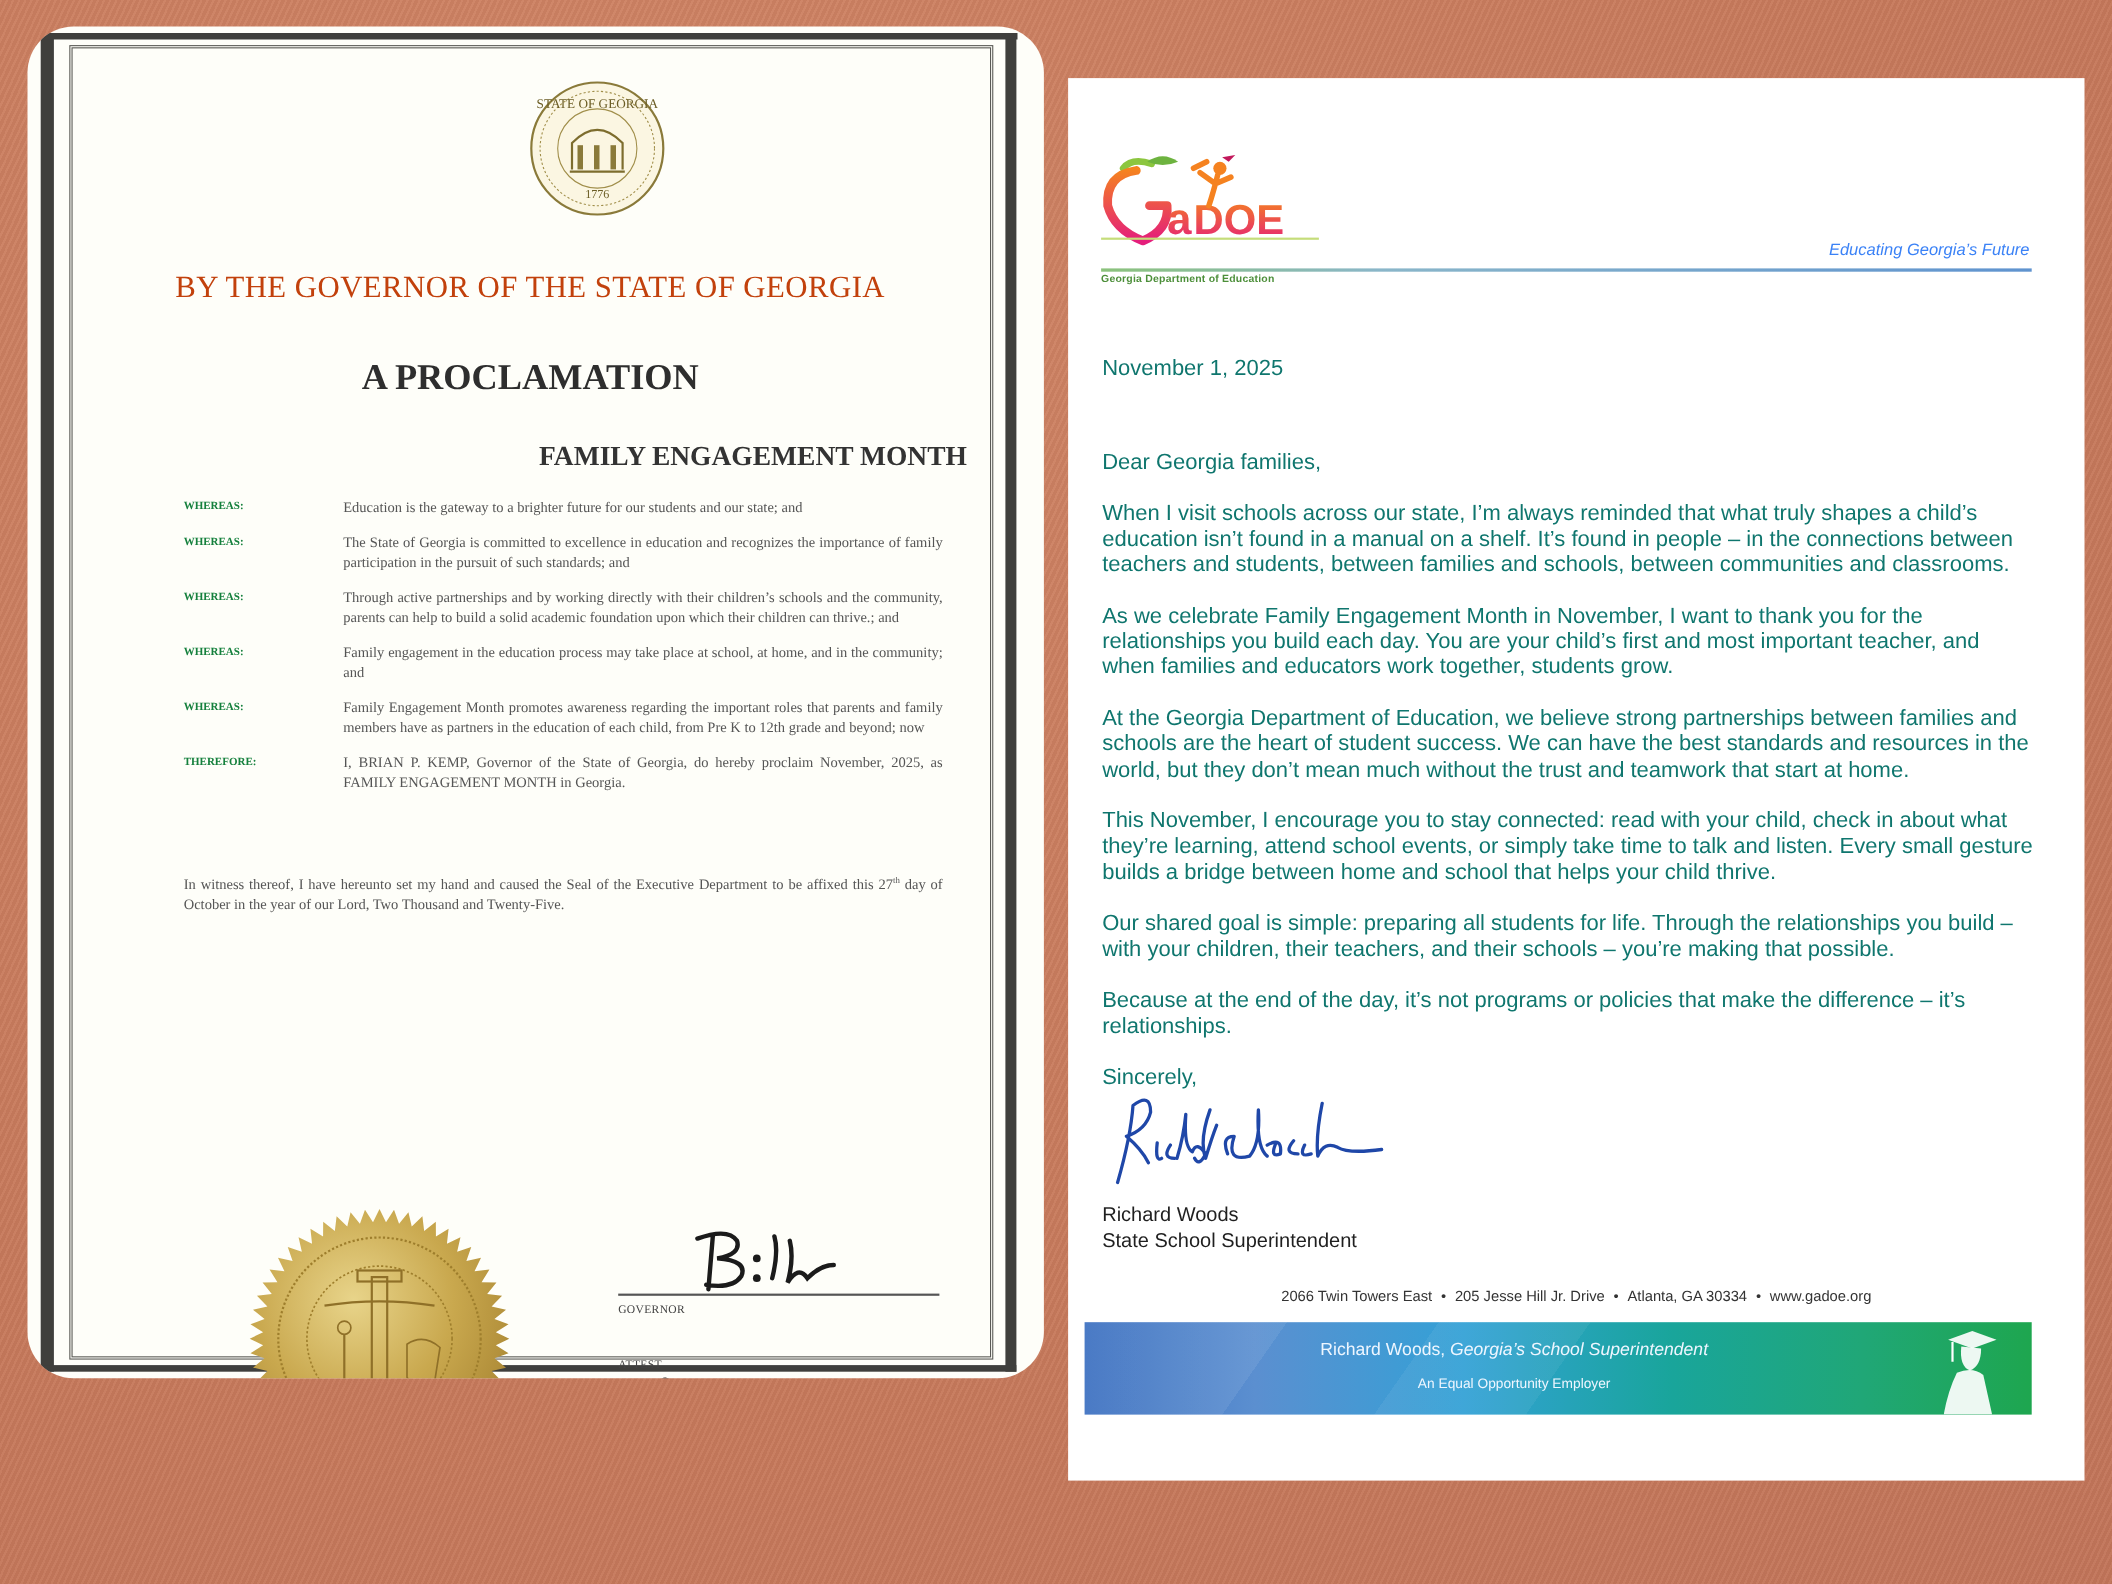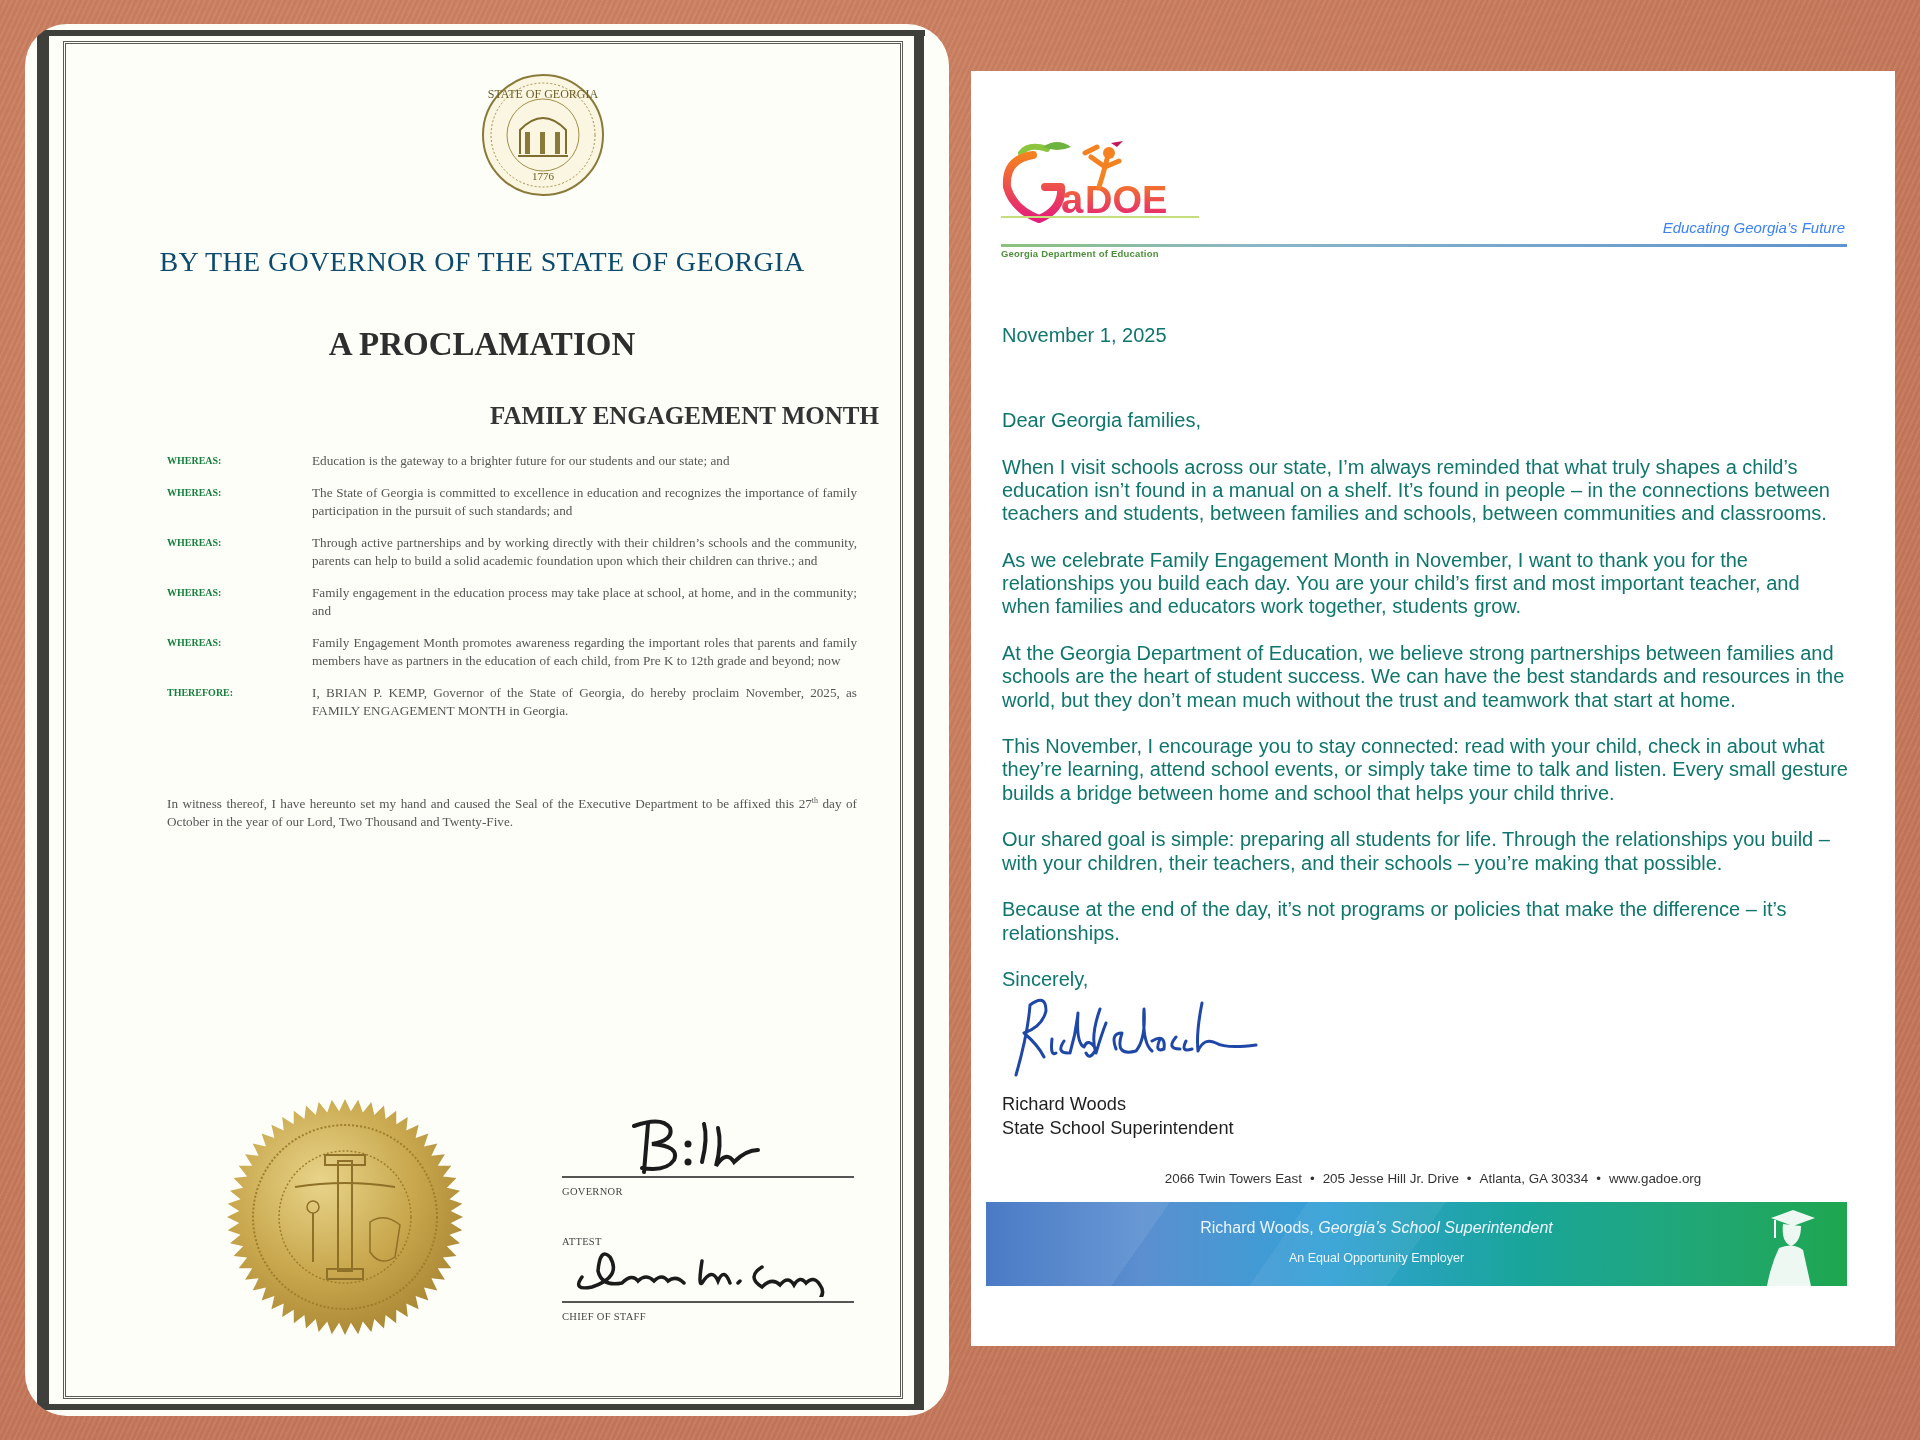--- a/index.html
+++ b/index.html
@@ -8,41 +8,41 @@
     position: relative;
     background: #c97b5e;
     background-image:
       repeating-linear-gradient(115deg, rgba(255,255,255,0.04) 0 2px, rgba(0,0,0,0.03) 2px 5px),
       radial-gradient(ellipse at 30% 20%, #d08566 0%, #c77a5c 60%, #c2755a 100%);
     font-family: "Liberation Sans", sans-serif;
   }
 
   
   .procl {
-    position: absolute; left: 25px; top: 24px; width: 924px; height: 1392px;
+    position: absolute; left: 25px; top: 24px; width: 924px; height: 1229px;
     background: #fefef9; border-radius: 42px; overflow: hidden;
   }
   .procl .outer-bar-left  { position:absolute; left: 12px; top: 6px; bottom: 6px; width: 12px; background:#3f3f3c; }
   .procl .outer-bar-top   { position:absolute; left: 12px; right: 24px; top: 6px; height: 6px; background:#3f3f3c; border-radius: 20px 0 0 0; }
   .procl .outer-bar-right { position:absolute; right: 25px; top: 6px; bottom: 6px; width: 10px; background:#3f3f3c; }
   .procl .outer-bar-bottom{ position:absolute; left: 12px; right: 25px; bottom: 6px; height: 6px; background:#3f3f3c; }
   .procl .inner-frame {
     position:absolute; left: 38px; top: 17px; right: 46px; bottom: 17px;
     border: 3px double #5a5a56;
   }
   .procl .content {
     position:absolute; left: 60px; right: 70px; top: 0; bottom: 0;
     font-family: "Liberation Serif", serif; color: #333;
   }
   .state-seal {
     position:absolute; left: 395px; top: 48px; width: 126px; height: 126px;
   }
   .procl-heading {
     position:absolute; left: 0; right: 0; top: 222px; text-align:center;
-    font-size: 28px; letter-spacing: 0.4px; color: #0c4a6e;
+    font-size: 28px; letter-spacing: 0.4px; color: #c2410c;
   }
   .procl-title {
     position:absolute; left: 0; right: 0; top: 302px; text-align:center;
     font-size: 33px; font-weight: bold; color: #2e2e2e;
   }
   .procl-subtitle {
     position:absolute; left: 0; right: 0; top: 378px; text-align:right;
     font-size: 25px; font-weight: bold; color: #333;
   }
   .clauses { position:absolute; left: 82px; width: 690px; top: 428px; }

